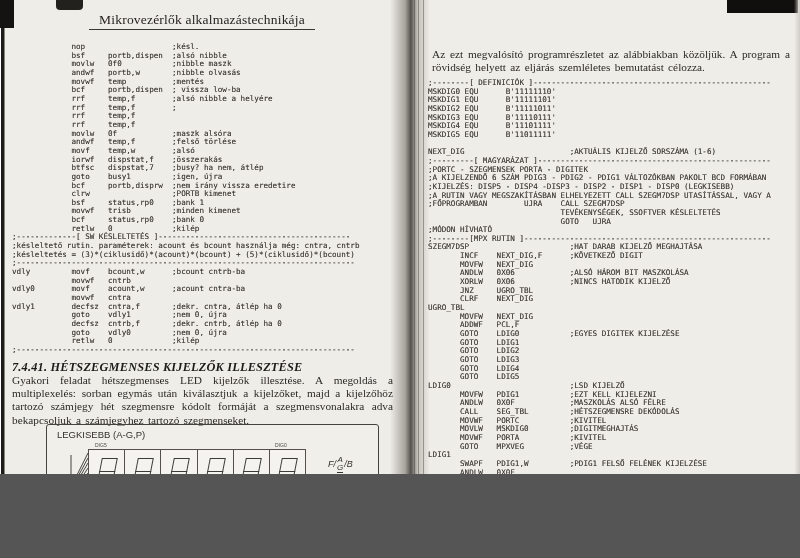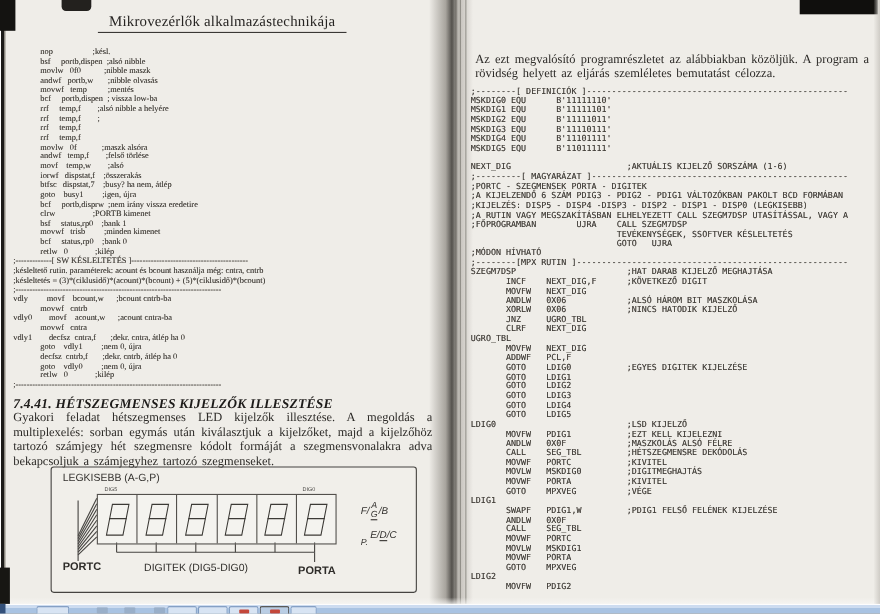--- a/index.html
+++ b/index.html
@@ -1,16 +1,16 @@
 <!DOCTYPE html>
 <html><head>
 <meta charset="utf-8">
 <style>
   html,body{margin:0;padding:0;background:#555;}
-  .screen{position:relative;width:800px;height:558px;overflow:hidden;
+  .screen{position:relative;width:800px;height:474px;overflow:hidden;
           background:#efede8;font-family:"Liberation Serif",serif;}
   
   .edge-left{position:absolute;left:0;top:0;width:5px;height:551px;
              background:linear-gradient(90deg,#ffffff 0 1px,#1c1b19 1px 4px,#8a877f 4px);}
   .blob-tl{position:absolute;left:0;top:0;width:14px;height:28px;background:#141311;}
   .blob-top2{position:absolute;left:56px;top:0;width:27px;height:10px;background:#23211e;border-radius:0 0 4px 4px;}
   .blob-bl{position:absolute;left:0;top:516px;width:9px;height:35px;background:#171613;}
   .bar-tr{position:absolute;left:727px;top:0;width:71px;height:13px;background:#100f0d;}
   .edge-right{position:absolute;right:0;top:0;width:6px;height:551px;
               background:linear-gradient(270deg,#cfccc6,rgba(207,204,198,0));}
@@ -64,21 +64,21 @@
 </style>
 </head>
 <body>
 
 <div class="screen">
 
   <div class="page-head" style="left:12px;top:12px;width:380px;">
     <span>Mikrovezérlők alkalmazástechnikája</span>
   </div>
 
-  <pre class="code" style="left:12px;top:43px;font-family:Liberation Serif, serif;">             nop                   ;késl.
+  <pre class="code" style="left:12px;top:43px;">             nop                   ;késl.
              bsf     portb,dispen  ;alsó nibble
              movlw   0f0           ;nibble maszk
              andwf   portb,w       ;nibble olvasás
              movwf   temp          ;mentés
              bcf     portb,dispen  ; vissza low-ba
              rrf     temp,f        ;alsó nibble a helyére
              rrf     temp,f        ;
              rrf     temp,f
              rrf     temp,f
              movlw   0f            ;maszk alsóra

